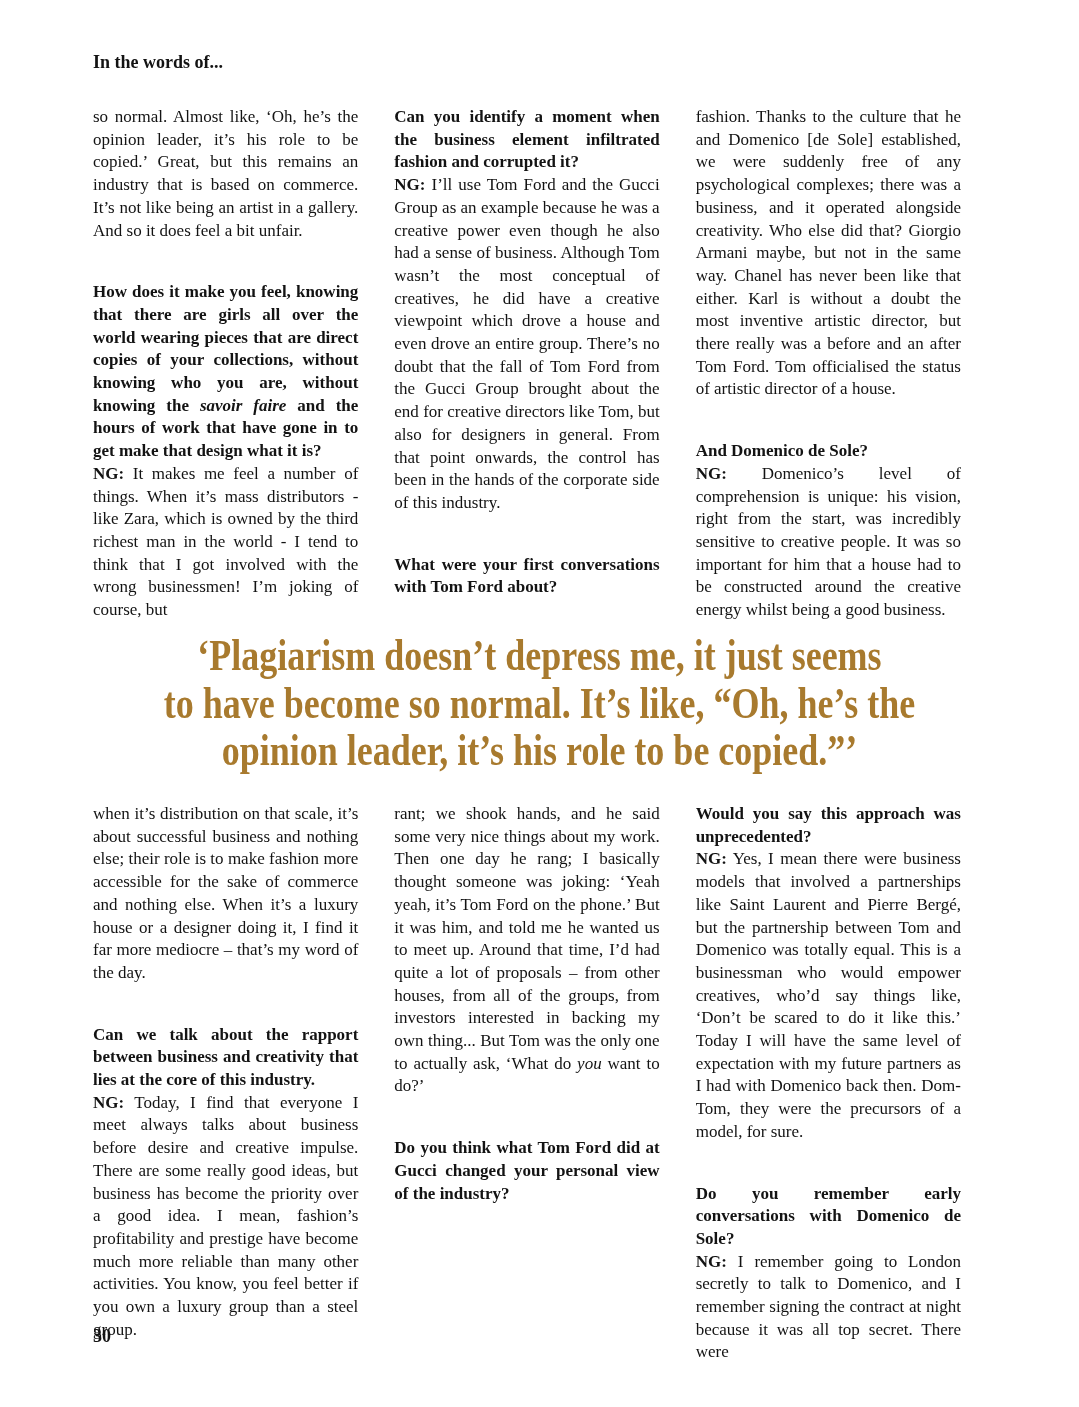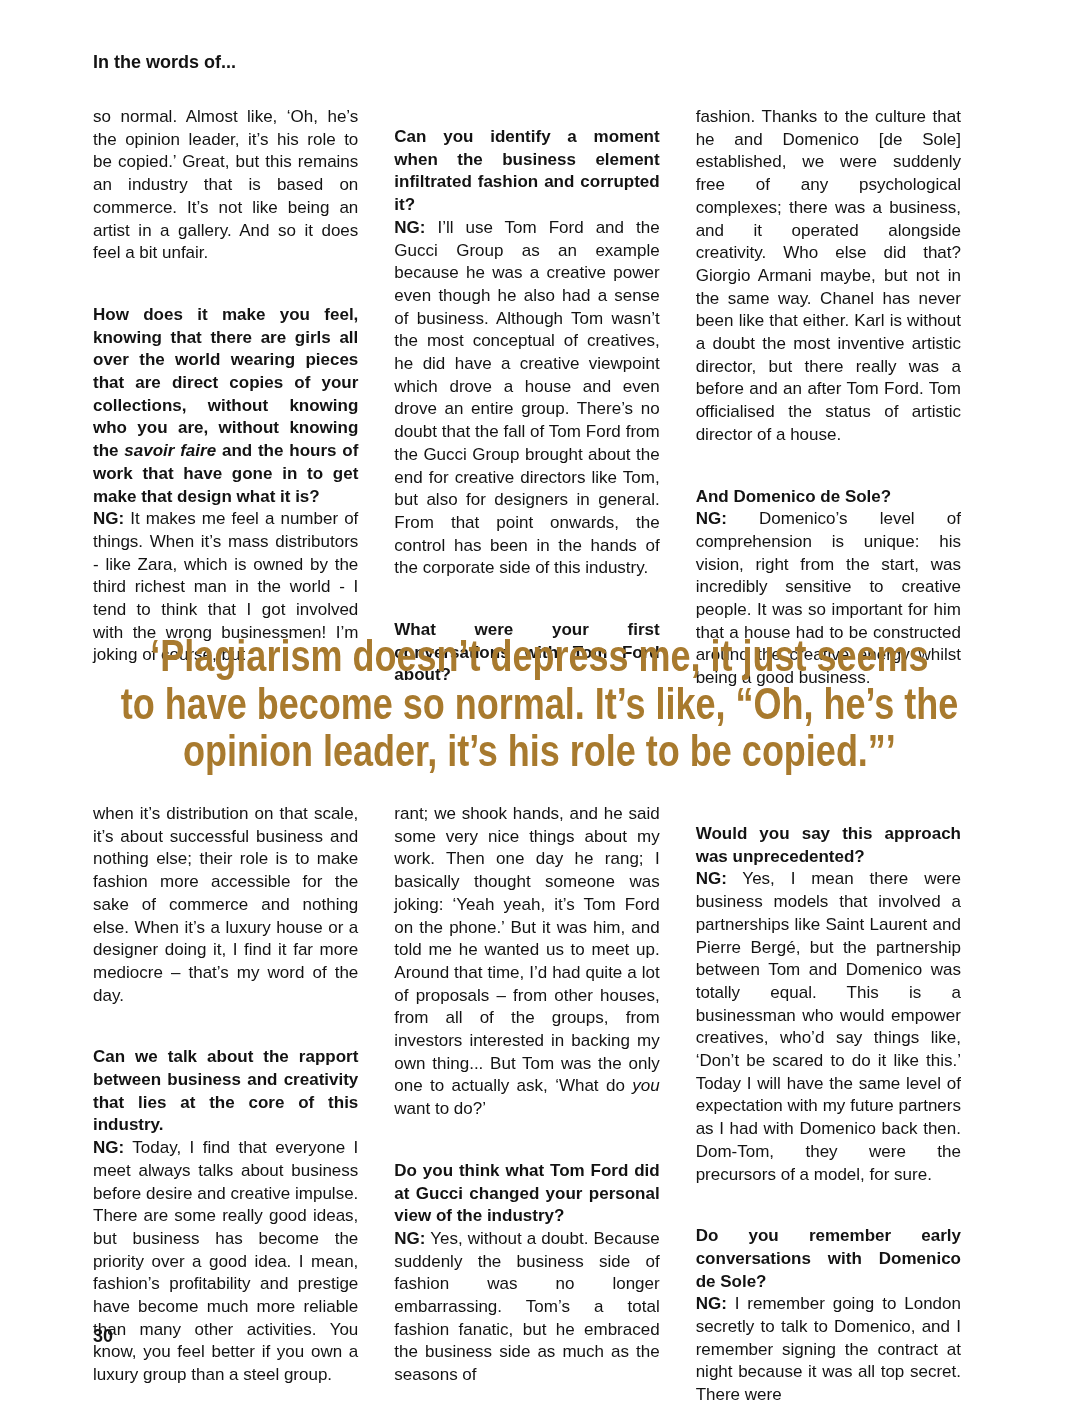--- a/index.html
+++ b/index.html
@@ -1,21 +1,21 @@
 <!DOCTYPE html>
 <html lang="en"><head>
 <meta charset="utf-8">
 <style>
   html, body { margin: 0; padding: 0; background: #ffffff; }
   .page {
     position: relative;
     width: 1079px;
     height: 1407px;
     background: #ffffff;
-    font-family: Liberation Sans, sans-serif;
+    font-family: Liberation Serif, serif;
     color: #131313;
     overflow: hidden;
   }
   .header {
     position: absolute;
     left: 93px;
     top: 52px;
     font-size: 18px;
     font-weight: bold;
   }
@@ -28,21 +28,21 @@
   }
   .cols.top { top: 106px; }
   .cols.bottom { top: 803px; }
   .column {
     width: 272px;
     font-size: 17px;
     line-height: 22.7px;
     text-align: justify;
   }
   .column p { margin: 0; }
-  .column p.question { font-weight: bold; margin-top: 20px; }
+  .column p.question { font-weight: bold; }
   .column p.question:not(:first-child) { margin-top: 39px; }
   .b { font-weight: bold; margin-top: 12px; }
   .i { font-style: italic; }
   .pullquote {
     position: absolute;
     top: 632px;
     left: 0;
     width: 1079px;
     text-align: center;
     font-weight: bold;
@@ -95,21 +95,20 @@
 
   <div class="cols bottom">
     <div class="column">
         <p class="body"><span>when it’s distribution on that scale, it’s about successful business and nothing else; their role is to make fashion more accessible for the sake of commerce and nothing else. When it’s a luxury house or a designer doing it, I find it far more mediocre – that’s my word of the day.</span></p>
         <p class="question"><span>Can we talk about the rapport between business and creativity that lies at the core of this industry.</span></p>
         <p class="body"><span class="b">NG:</span><span> Today, I find that everyone I meet always talks about business before desire and creative impulse. There are some really good ideas, but business has become the priority over a good idea. I mean, fashion’s profitability and prestige have become much more reliable than many other activities. You know, you feel better if you own a luxury group than a steel group.</span></p>
       </div>
     <div class="column">
         <p class="body"><span>rant; we shook hands, and he said some very nice things about my work. Then one day he rang; I basically thought someone was joking: ‘Yeah yeah, it’s Tom Ford on the phone.’ But it was him, and told me he wanted us to meet up. Around that time, I’d had quite a lot of proposals – from other houses, from all of the groups, from investors interested in backing my own thing... But Tom was the only one to actually ask, ‘What do </span><span class="i">you</span><span> want to do?’</span></p>
         <p class="question"><span>Do you think what Tom Ford did at Gucci changed your personal view of the industry?</span></p>
-        <p class="body"><span class="b">NG:</span><span> Yes, without a doubt. Because suddenly the business side of fashion was no longer embarrassing. Tom’s a total fashion fanatic, but he embraced the business side as much as the seasons of</span></p>
       </div>
     <div class="column">
         <p class="question"><span>Would you say this approach was unprecedented?</span></p>
         <p class="body"><span class="b">NG:</span><span> Yes, I mean there were business models that involved a partnerships like Saint Laurent and Pierre Bergé, but the partnership between Tom and Domenico was totally equal. This is a businessman who would empower creatives, who’d say things like, ‘Don’t be scared to do it like this.’ Today I will have the same level of expectation with my future partners as I had with Domenico back then. Dom-Tom, they were the precursors of a model, for sure.</span></p>
         <p class="question"><span>Do you remember early conversations with Domenico de Sole?</span></p>
         <p class="body"><span class="b">NG:</span><span> I remember going to London secretly to talk to Domenico, and I remember signing the contract at night because it was all top secret. There were</span></p>
       </div>
   </div>
 
   <div class="pagenum">30</div>

